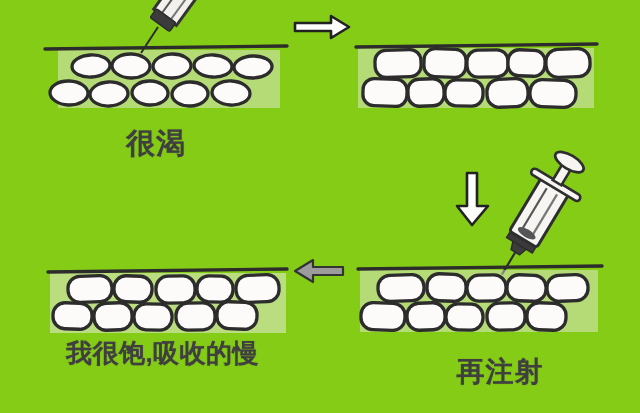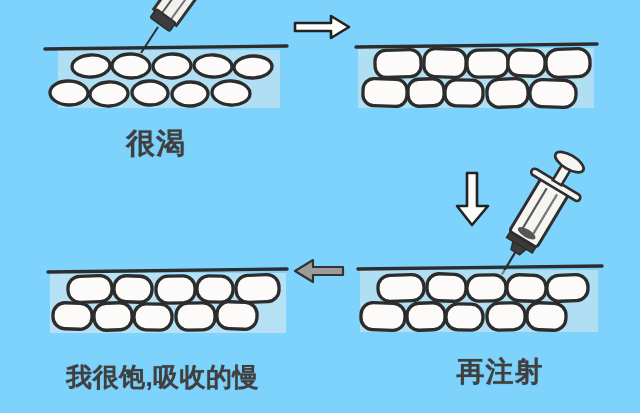--- a/index.html
+++ b/index.html
@@ -3,37 +3,37 @@
 <meta charset="utf-8">
 <style>
   html,body{margin:0;padding:0;}
   body{
     width:640px;height:413px;overflow:hidden;
     background:#ffffff;
     font-family:"Liberation Sans","DejaVu Sans",sans-serif;
   }
   .canvas{
     position:relative;width:640px;height:413px;
-    background:#7dd3fc;
+    background:#84cc16;
   }
   svg{position:absolute;left:0;top:0;}
   .label{
     position:absolute;
     font-weight:bold;
     color:#3f3f3f;
     text-align:center;
     text-shadow:0 0 1px rgba(70,70,70,.55);
     letter-spacing:1px;
     white-space:nowrap;
     user-select:none;
   }
   .label-thirsty{left:96px;top:124px;width:120px;font-size:29px;}
   .label-fast{left:384px;top:126px;width:170px;font-size:28px;}
   .label-reinject{left:425px;top:353px;width:150px;font-size:28px;}
-  .label-full{left:30px;top:360px;width:265px;font-size:26px;letter-spacing:0.5px;}
+  .label-full{left:30px;top:336px;width:265px;font-size:26px;letter-spacing:0.5px;}
 </style>
 </head>
 <body>
 
 <div class="canvas">
 
   <svg width="640" height="413" viewBox="0 0 640 413">
 
     <g>
       <rect x="58" y="50" width="222" height="58" fill="#efede9" opacity="0.45"></rect>

